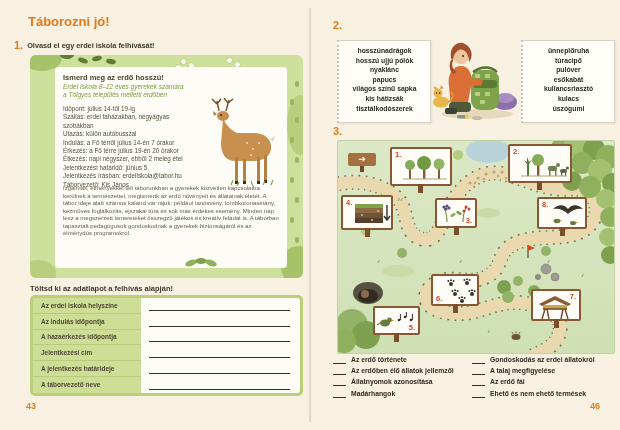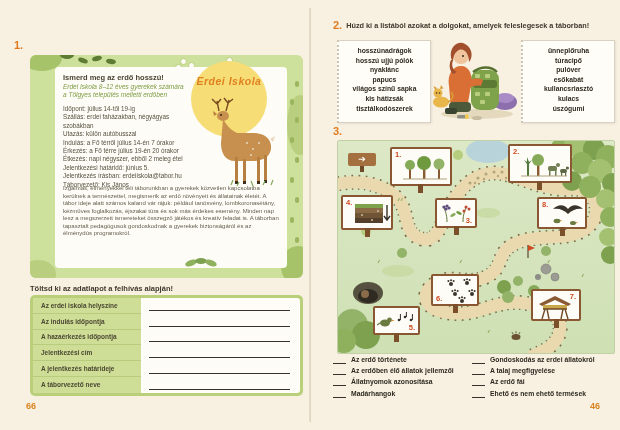--- a/index.html
+++ b/index.html
@@ -49,23 +49,25 @@
   .t-row{display:flex;align-items:flex-end;gap:5px;}
   .t-blank{width:13px;height:7px;border-bottom:1.2px solid #35302a;}
   .t-label{font-size:6.8px;font-weight:bold;color:#2e2a20;line-height:8px;}
 </style>
 </head>
 <body>
 
 <div class="book">
   <div class="fold"></div>
 
+  <div class="page-title">Táborozni jó!</div>
 
   <div class="ex-head" style="left:14px;top:40px;width:285px;">
     <span class="ex-num">1.</span>
+    <span class="ex-text">Olvasd el egy erdei iskola felhívását!</span>
   </div>
 
   <div class="flyer">
 
     <div class="flyer-blob" style="left:-8px;top:-10px;width:40px;height:26px;background:#a6c36a;"></div>
     <div class="flyer-blob" style="left:30px;top:-4px;width:14px;height:8px;background:#5f7c33;"></div>
     <div class="leafdec" style="left:48px;top:3px;transform:rotate(20deg);"></div>
     <div class="leafdec" style="left:62px;top:1px;transform:rotate(-15deg);"></div>
     <div class="leafdec" style="left:76px;top:4px;transform:rotate(10deg);"></div>
     <div class="flyer-blob" style="right:-10px;top:40px;width:26px;height:60px;background:#b9cf7f;"></div>
@@ -82,23 +84,20 @@
     <div class="dotcol" style="right:9px;top:162px;"></div>
     <div class="dotcol" style="right:4px;top:182px;"></div>
 
     <div class="flower" style="left:150px;top:3px;"></div>
     <div class="flower" style="left:158px;top:7px;"></div>
     <div class="flower" style="left:145px;top:9px;"></div>
     <div class="flower" style="left:196px;top:2px;"></div>
     <div class="flower" style="left:204px;top:6px;"></div>
 
     <div class="flyer-panel">
-      <div class="badge-circle">
-        <div class="badge-text">Erdei Iskola</div>
-      </div>
 
       <div class="flyer-headline">Ismerd meg az erdő hosszú!</div>
       <div class="flyer-sub" style="top:16px;">Erdei Iskola 8–12 éves gyerekek számára</div>
       <div class="flyer-sub" style="top:24px;">a Tölgyes település melletti erdőben</div>
 
       <div class="flyer-details">
         <div>Időpont: július 14-től 19-ig</div>
         <div>Szállás: erdei faházakban, négyágyas szobákban</div>
         <div>Utazás: külön autóbusszal</div>
         <div>Indulás: a Fő térről július 14-én 7 órakor</div>
@@ -177,25 +176,24 @@
       <div class="form-cell">
           <div class="form-line"></div>
         </div>
       <div class="form-label last">A táborvezető neve</div>
       <div class="form-cell">
           <div class="form-line"></div>
         </div>
     </div>
   </div>
 
-  <div class="pageno" style="left:26px;">66</div>
+  <div class="pageno" style="left:26px;">43</div>
 
   <div class="ex-head" style="left:333px;top:20px;width:280px;">
     <span class="ex-num">2.</span>
-    <span class="ex-text">Húzd ki a listából azokat a dolgokat, amelyek feleslegesek a táborban!</span>
   </div>
 
   <div class="note" style="left:337px;">
     <div>hosszúnadrágok</div>
     <div>hosszú ujjú pólók</div>
     <div>nyaklánc</div>
     <div>papucs</div>
     <div>világos színű sapka</div>
     <div>kis hátizsák</div>
     <div>tisztálkodószerek</div>

